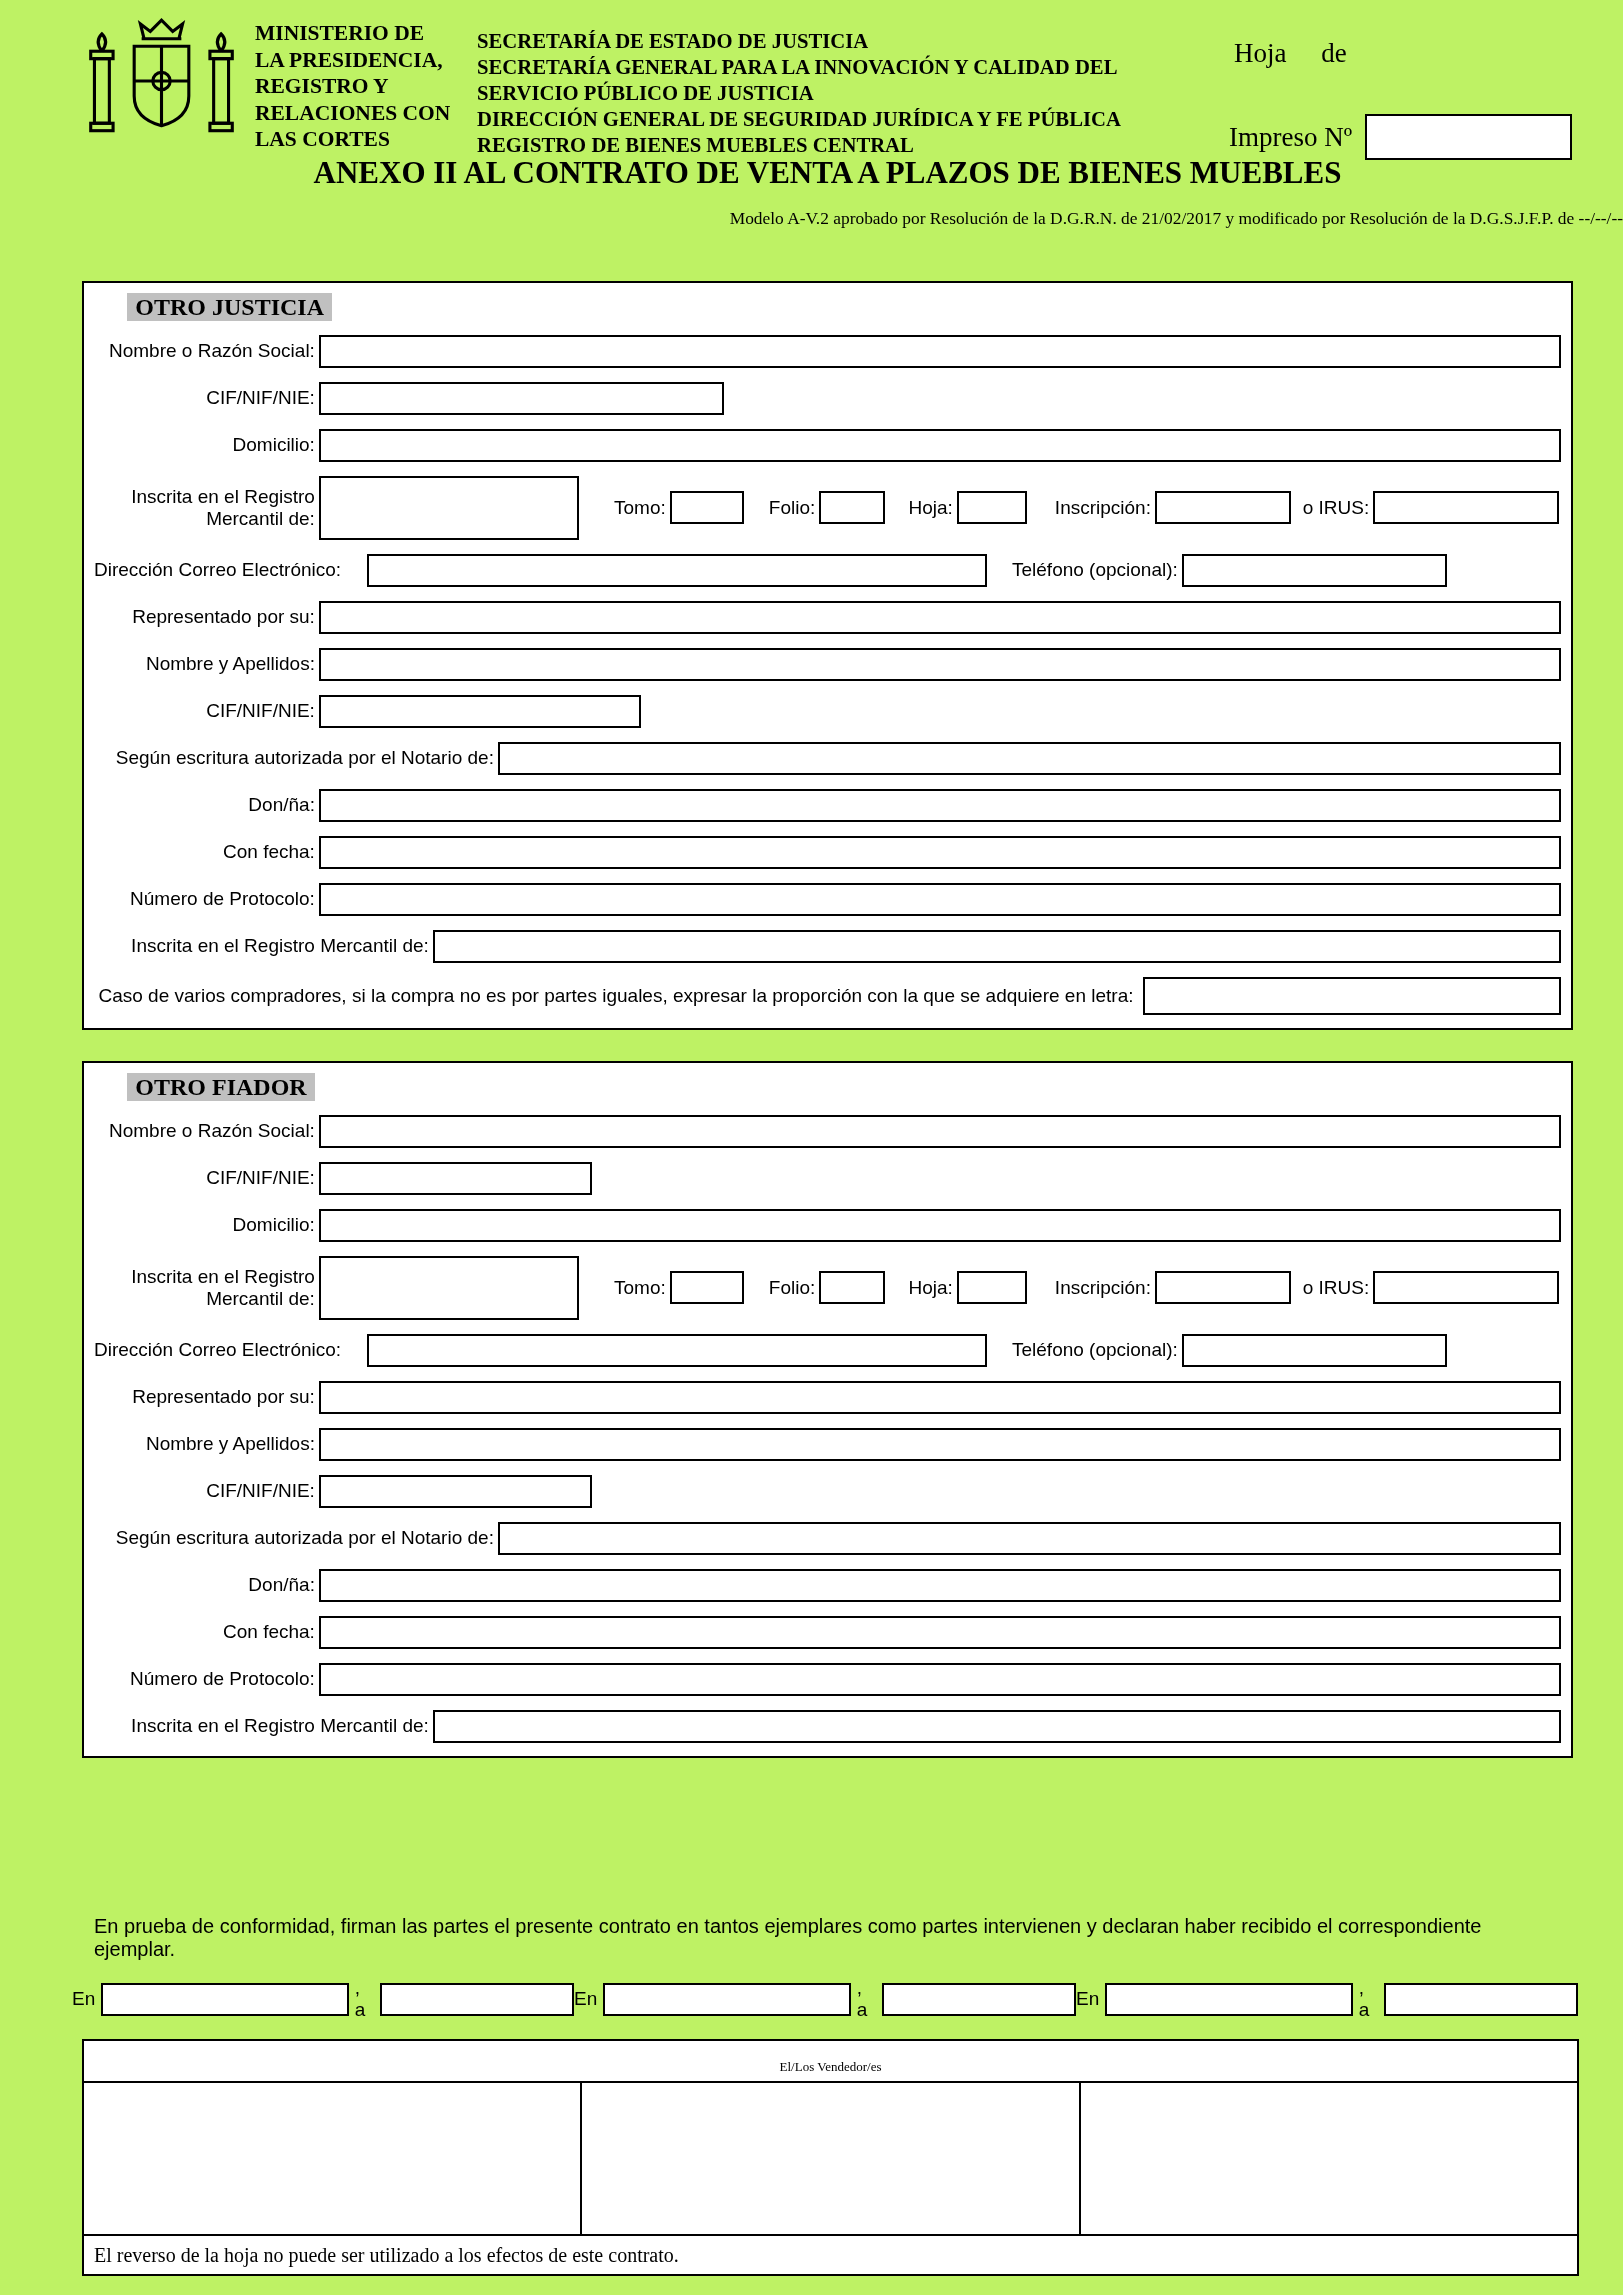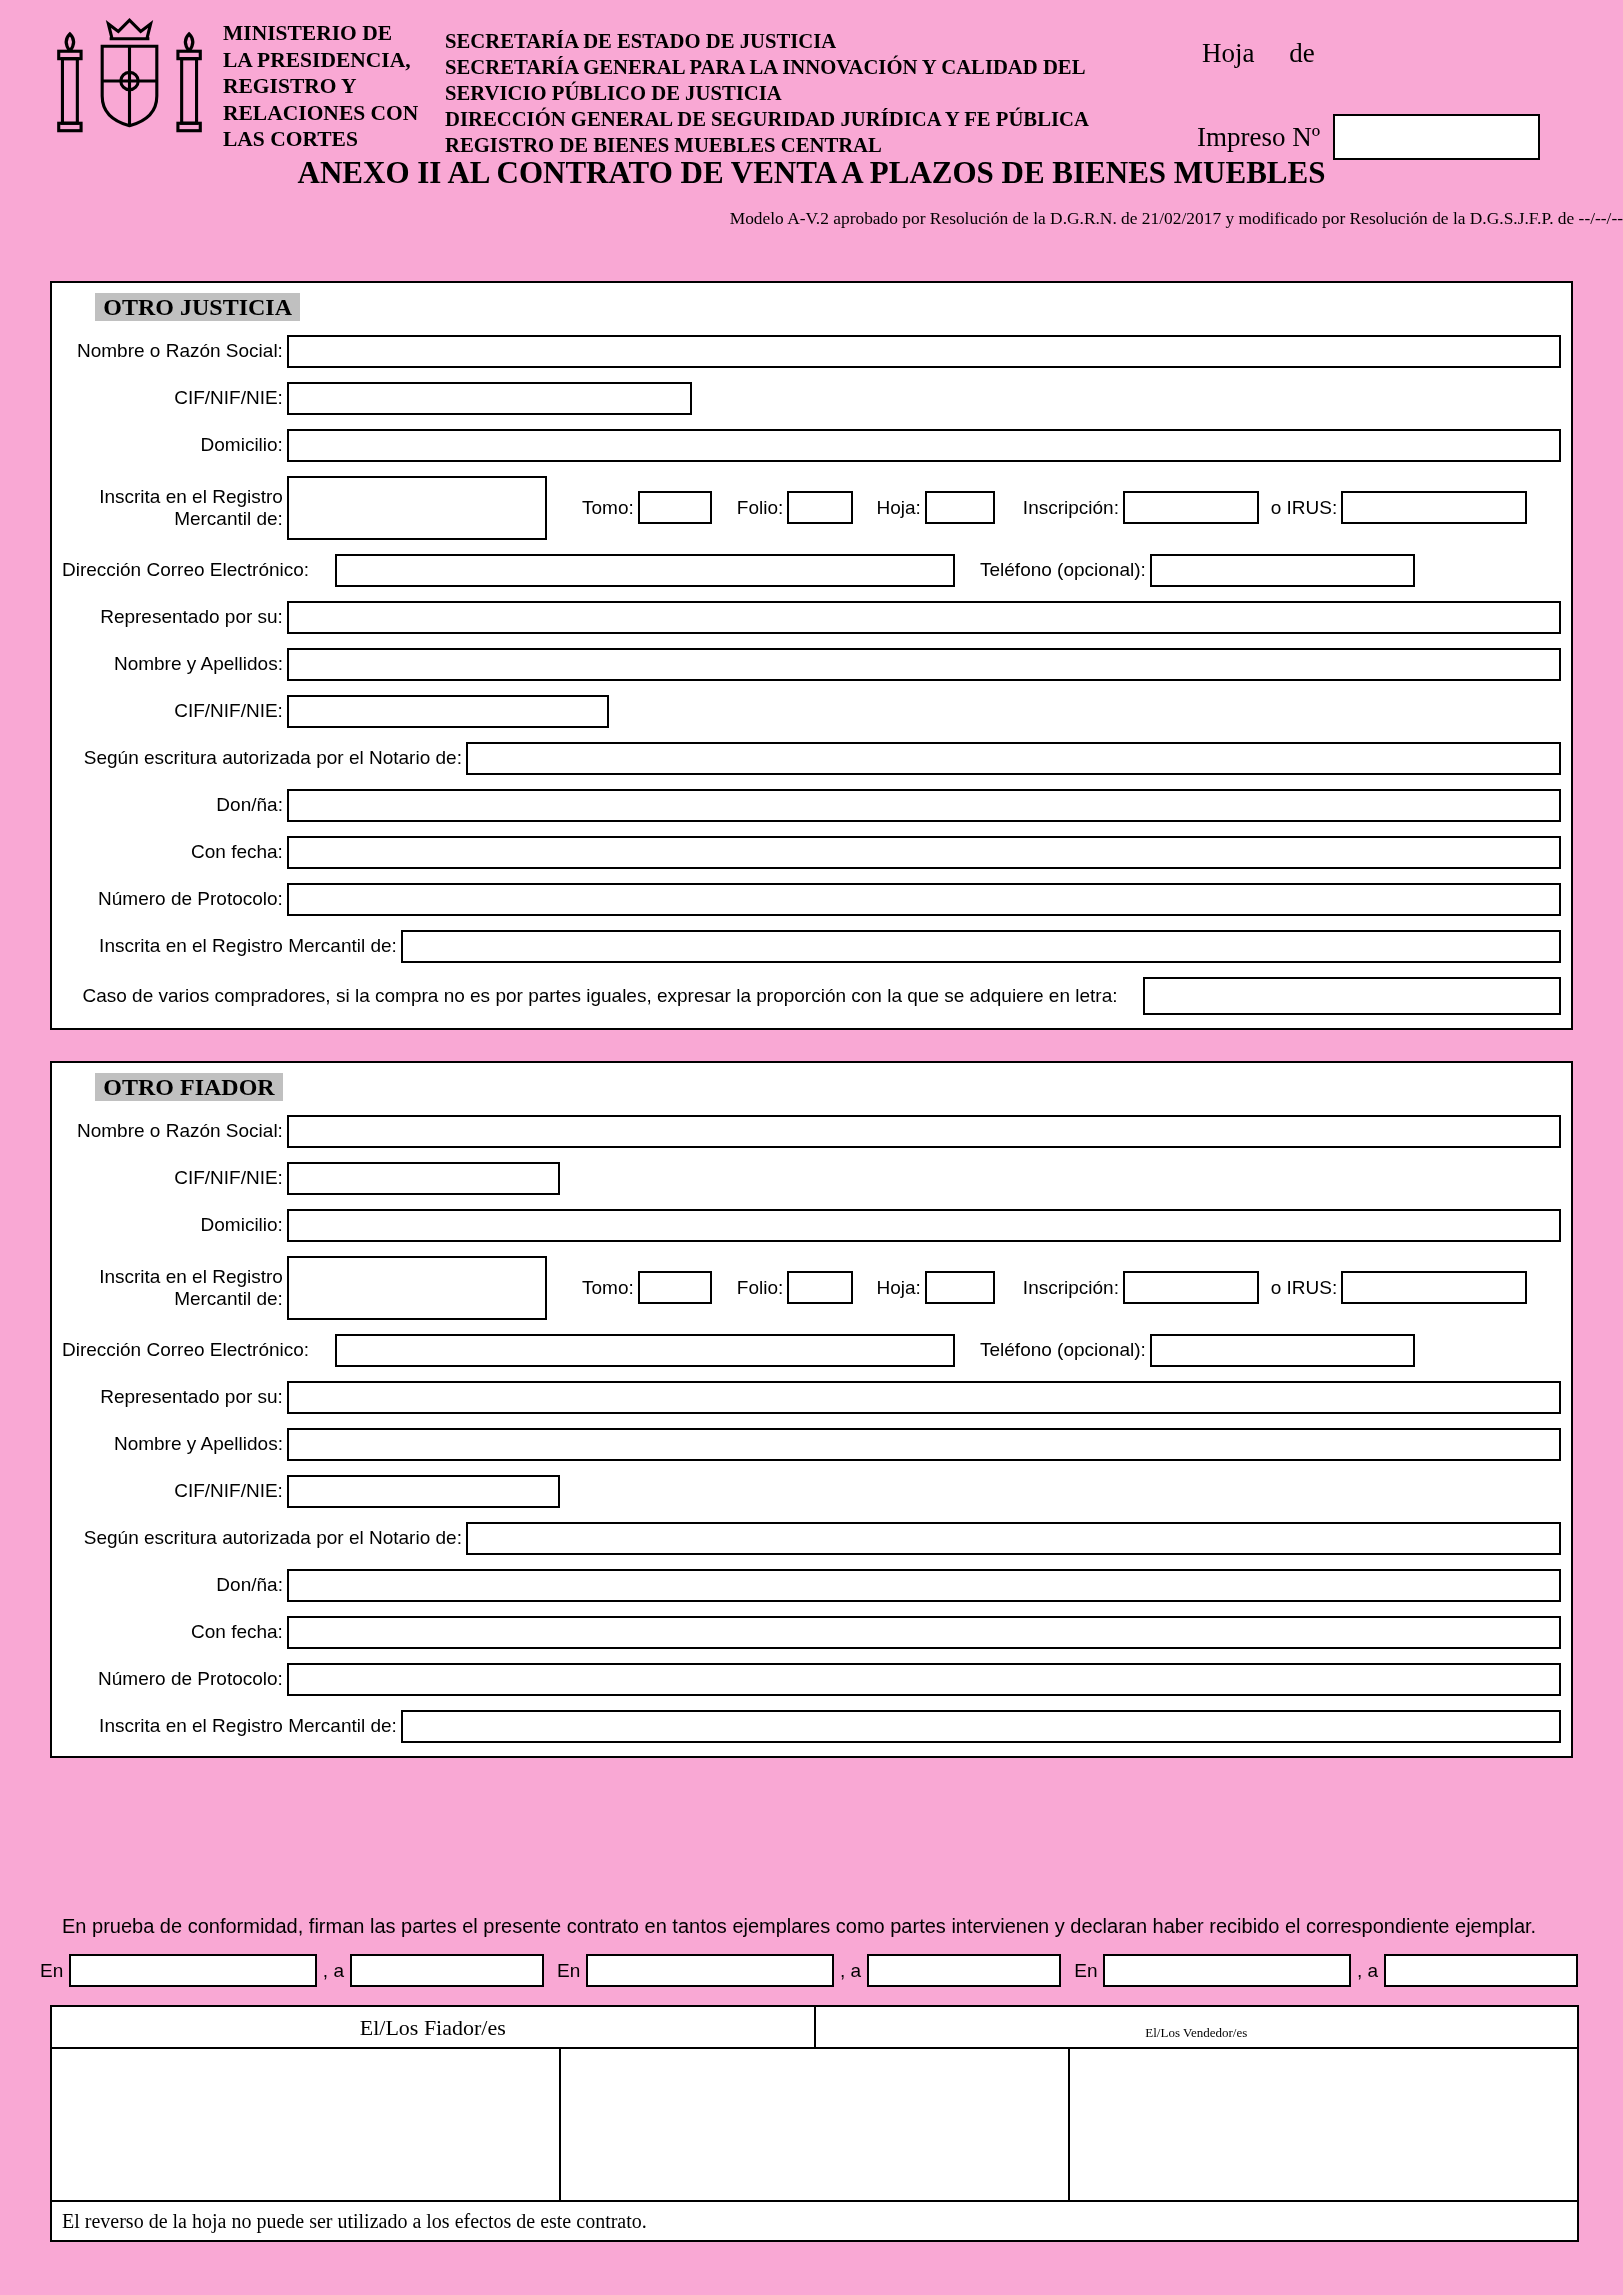--- a/index.html
+++ b/index.html
@@ -1,19 +1,19 @@
 <!DOCTYPE html>
 <html lang="es" style="font-size:13.2px"><head>
 <meta charset="utf-8">
 <style>
   * { margin:0; padding:0; box-sizing:border-box; }
   body { background:#ffffff; }
   .page {
-    width:1623px; height:2295px; position:relative; background:#f9a8d4;
-    color:#000; font-family:"Liberation Sans", sans-serif; overflow:hidden;
+    width:1623px; height:2295px; position:relative; background:#bef264;
+    color:#000; font-family:"Liberation Sans", sans-serif; overflow:hidden;padding-left:32px;
   }
   
   .hdr { position:relative; height:281px; }
   .coat { position:absolute; left:55px; top:10px; width:149px; height:152px; }
   .ministry {
     position:absolute; left:223px; top:20px;
     font-family:"Liberation Serif", serif; font-weight:bold; font-size:21.5px; line-height:26.5px;
   }
   .orgs {
     position:absolute; left:445px; top:28px;
@@ -316,21 +316,20 @@
     <div class="sig-group">
       <span>En</span>
       <div class="field f300"></div>
       <span>, a</span>
       <div class="field f235"></div>
     </div>
   </div>
 
   <div class="sig-table">
     <div class="sig-head">
-      <div class="sig-hcell">El/Los Fiador/es</div>
       <div class="sig-hcell small">El/Los Vendedor/es</div>
     </div>
     <div class="sig-body">
       <div class="sig-bcell"></div>
       <div class="sig-bcell"></div>
       <div class="sig-bcell"></div>
     </div>
     <div class="sig-note">El reverso de la hoja no puede ser utilizado a los efectos de este contrato.</div>
   </div>
 

